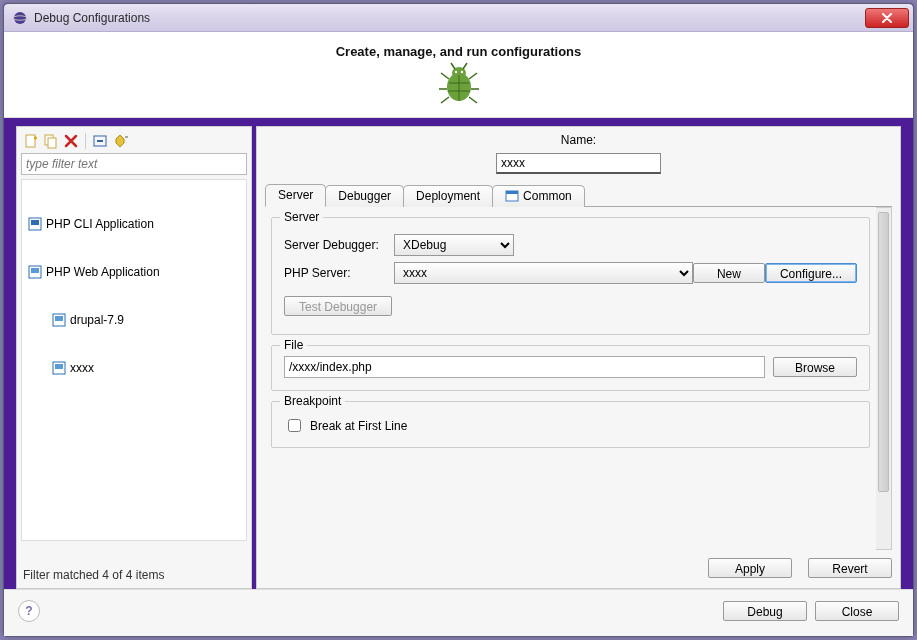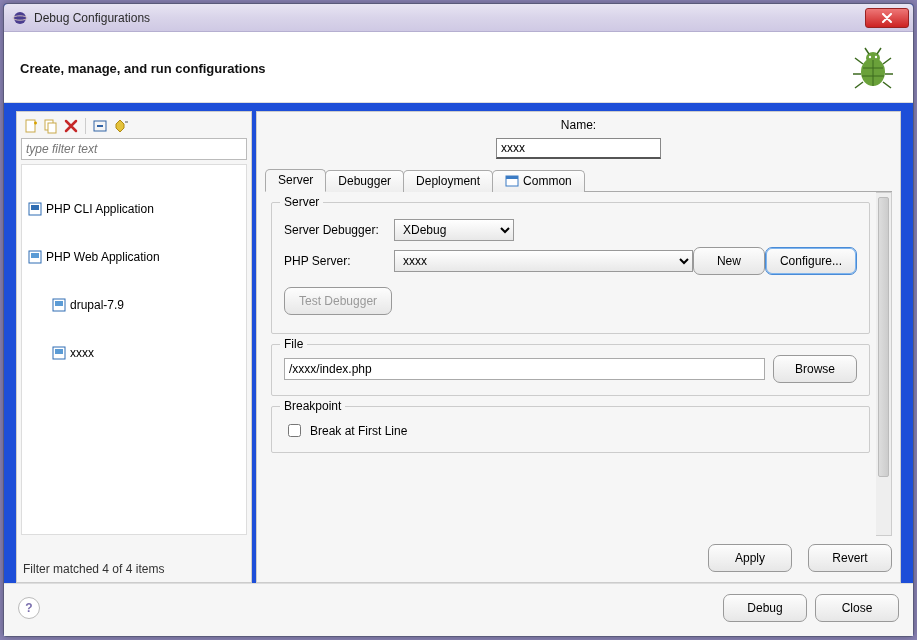--- a/index.html
+++ b/index.html
@@ -9,21 +9,21 @@
     font-size: 12px;
     background: #8a83b5;
     width: 917px;
     height: 640px;
     overflow: hidden;
     position: relative;
   }
   .window {
     position: absolute;
     left: 3px; top: 3px; right: 3px; bottom: 3px;
-    background: #1d4ed8;
+    background: #4c1d95;
     border: 1px solid #5a5a7a;
     border-radius: 4px;
     display: flex;
     flex-direction: column;
     box-shadow: 0 0 8px rgba(0,0,0,.3);
     justify-content: space-between;
   }
   
   .titlebar {
     height: 28px;
@@ -50,20 +50,21 @@
     color: #fff; font-weight: bold;
   }
   .close-btn svg { width: 12px; height: 10px; }
   
   .header {
     padding: 12px 16px 10px 16px;
     display: flex;
     align-items: center;
     border-bottom: 1px solid #ddd;
     background: #fff;
+    flex-direction: column;
   }
   .header-title { font-weight: bold; font-size: 13px; flex: 1; color: #111; }
   .bug-icon { width: 48px; height: 48px; }
   
   .body {
     flex: 1;
     display: flex;
     padding: 8px 12px 0 12px;
     gap: 4px;
     min-height: 0;
@@ -195,24 +196,24 @@
     border:1px solid #999;
     background:linear-gradient(#fff,#e8e8e8);
     padding:2px 4px;
     height:22px;
     font-size:12px;
   }
   .btn {
     border:1px solid #999;
     background:linear-gradient(#fdfdfd,#e7e7e7);
     padding:3px 14px;
-    border-radius:7px;
+    border-radius:2px;
     font-size:12px;
     min-width:72px;
-    height:28px;
+    height:20px;
   }
   .btn:disabled { color:#999; }
   .btn.highlight { border:1px solid #4a8bd6; box-shadow:0 0 0 1px #7fb5ee inset; }
   .file-row { display:flex; gap:8px; align-items:center; }
   .file-input {
     flex:1;
     border:1px solid #aaa;
     padding:3px 4px;
     background:#fff;
     font-size:12px;

